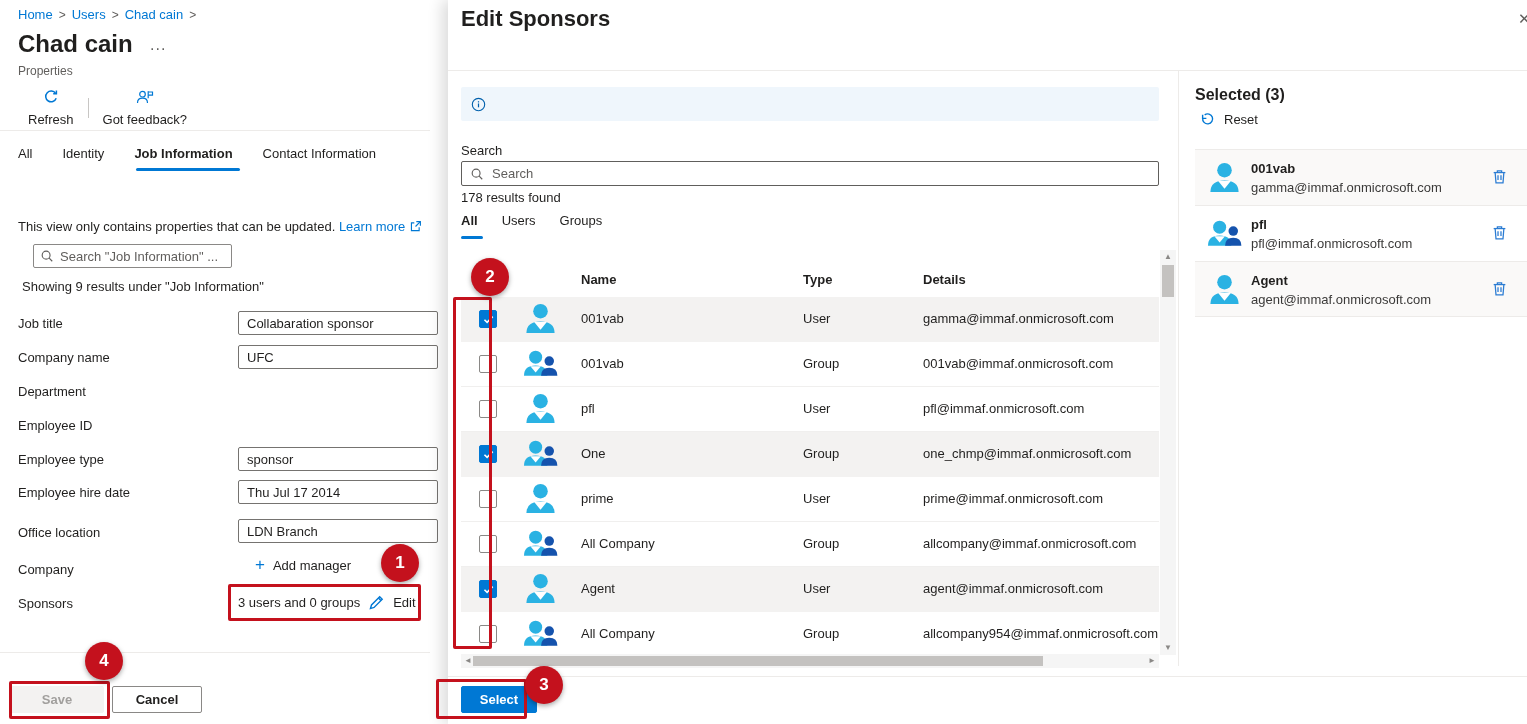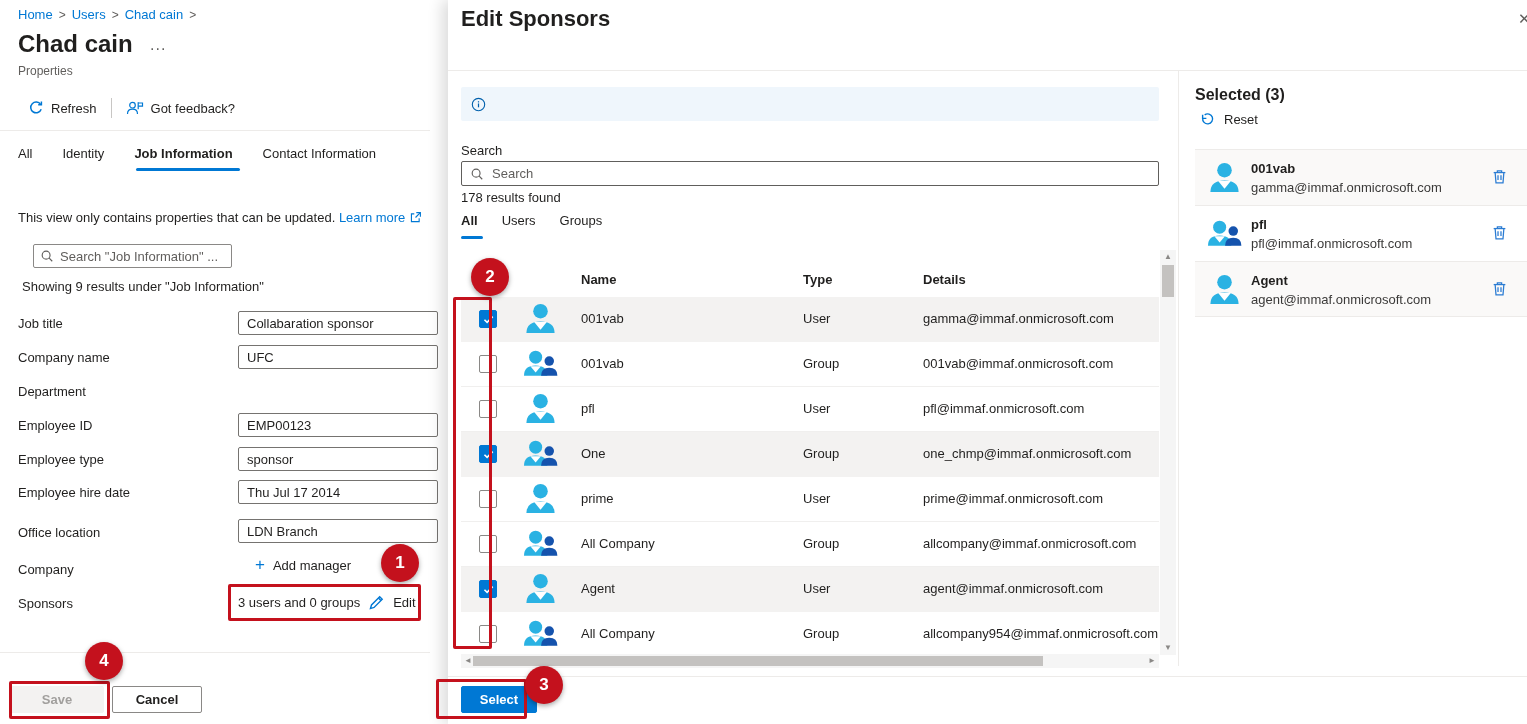--- a/index.html
+++ b/index.html
@@ -9,30 +9,30 @@
   a.link { color:#0078d4; text-decoration:none; cursor:pointer; }
 
   
   #breadcrumb { left:18px; top:7px; font-size:13px; }
   #breadcrumb .crumb { color:#0078d4; cursor:pointer; }
   #breadcrumb .sep { color:#605e5c; margin:0 6px; font-size:12px; }
   #page-title { left:18px; top:30px; font-size:24px; font-weight:700; }
   #title-more { left:150px; top:36px; color:#605e5c; font-size:16px; letter-spacing:1px; cursor:pointer; }
   #page-subtitle { left:18px; top:64px; font-size:12px; color:#605e5c; }
   #toolbar { left:28px; top:96px; height:24px; display:flex; align-items:center; gap:14px; font-size:13px; }
-  .tool-btn { display:flex; align-items:center; gap:7px; cursor:pointer; }
+  .tool-btn { display:flex; align-items:center; gap:7px; cursor:pointer;flex-direction:column; }
   .tool-sep { width:1px; height:20px; background:#c8c6c4; }
   #toolbar-divider { left:0; top:130px; width:430px; height:1px; background:#edebe9; }
 
   #main-tabs { left:18px; top:146px; display:flex; gap:30px; font-size:13px; }
   .mtab { cursor:pointer; padding-bottom:8px; }
   .mtab.active { font-weight:700; }
   #main-tab-underline { left:136px; top:168px; width:104px; height:3px; background:#0078d4; border-radius:2px; }
 
-  #update-note { left:18px; top:210px; font-size:13px; white-space:nowrap; }
+  #update-note { left:18px; top:219px; font-size:13px; white-space:nowrap; }
   #jobinfo-searchbox { left:33px; top:244px; width:199px; height:24px; border:1px solid #8a8886; border-radius:2px; background:#fff; display:flex; align-items:center; padding:0 6px; gap:6px; }
   #jobinfo-searchbox input { border:none; outline:none; width:160px; font-size:13px; font-family:inherit; color:#201f1e; }
   #jobinfo-searchbox input::placeholder { color:#605e5c; }
   #showing-note { left:22px; top:279px; font-size:13px; }
 
   .field-label { position:absolute; left:18px; font-size:13px; }
   .field-input { position:absolute; left:238px; width:200px; height:24px; border:1px solid #757370; border-radius:2px; font-size:13px; font-family:inherit; padding:0 8px; color:#201f1e; background:#fff; }
 
   #add-manager { left:255px; top:557px; display:flex; align-items:center; gap:8px; font-size:13px; cursor:pointer; }
   #add-manager .plus { color:#0078d4; font-size:17px; font-weight:400; line-height:16px; }
@@ -185,21 +185,20 @@
     <input type="text" placeholder="Search &quot;Job Information&quot; ..." style="">
   </div>
   <div id="showing-note" class="abs">Showing 9 results under "Job Information"</div>
 
   <span class="field-label" style="top:316px">Job title</span>
   <input class="field-input" style="top: 311px;" value="Collabaration sponsor">
   <span class="field-label" style="top:350px">Company name</span>
   <input class="field-input" style="top: 345px;" value="UFC">
   <span class="field-label" style="top:384px">Department</span>
   <span class="field-label" style="top:418px">Employee ID</span>
-  <input class="field-input" style="top: 413px;" value="EMP00123">
   <span class="field-label" style="top:452px">Employee type</span>
   <input class="field-input" style="top: 447px;" value="sponsor">
   <span class="field-label" style="top:485px">Employee hire date</span>
   <input class="field-input" style="top: 480px;" value="Thu Jul 17 2014">
   <span class="field-label" style="top:525px">Office location</span>
   <input class="field-input" style="top: 519px;" value="LDN Branch">
 
   <span class="field-label" style="top:562px">Company</span>
   <div id="add-manager" class="abs">
     <span class="plus">+</span>

